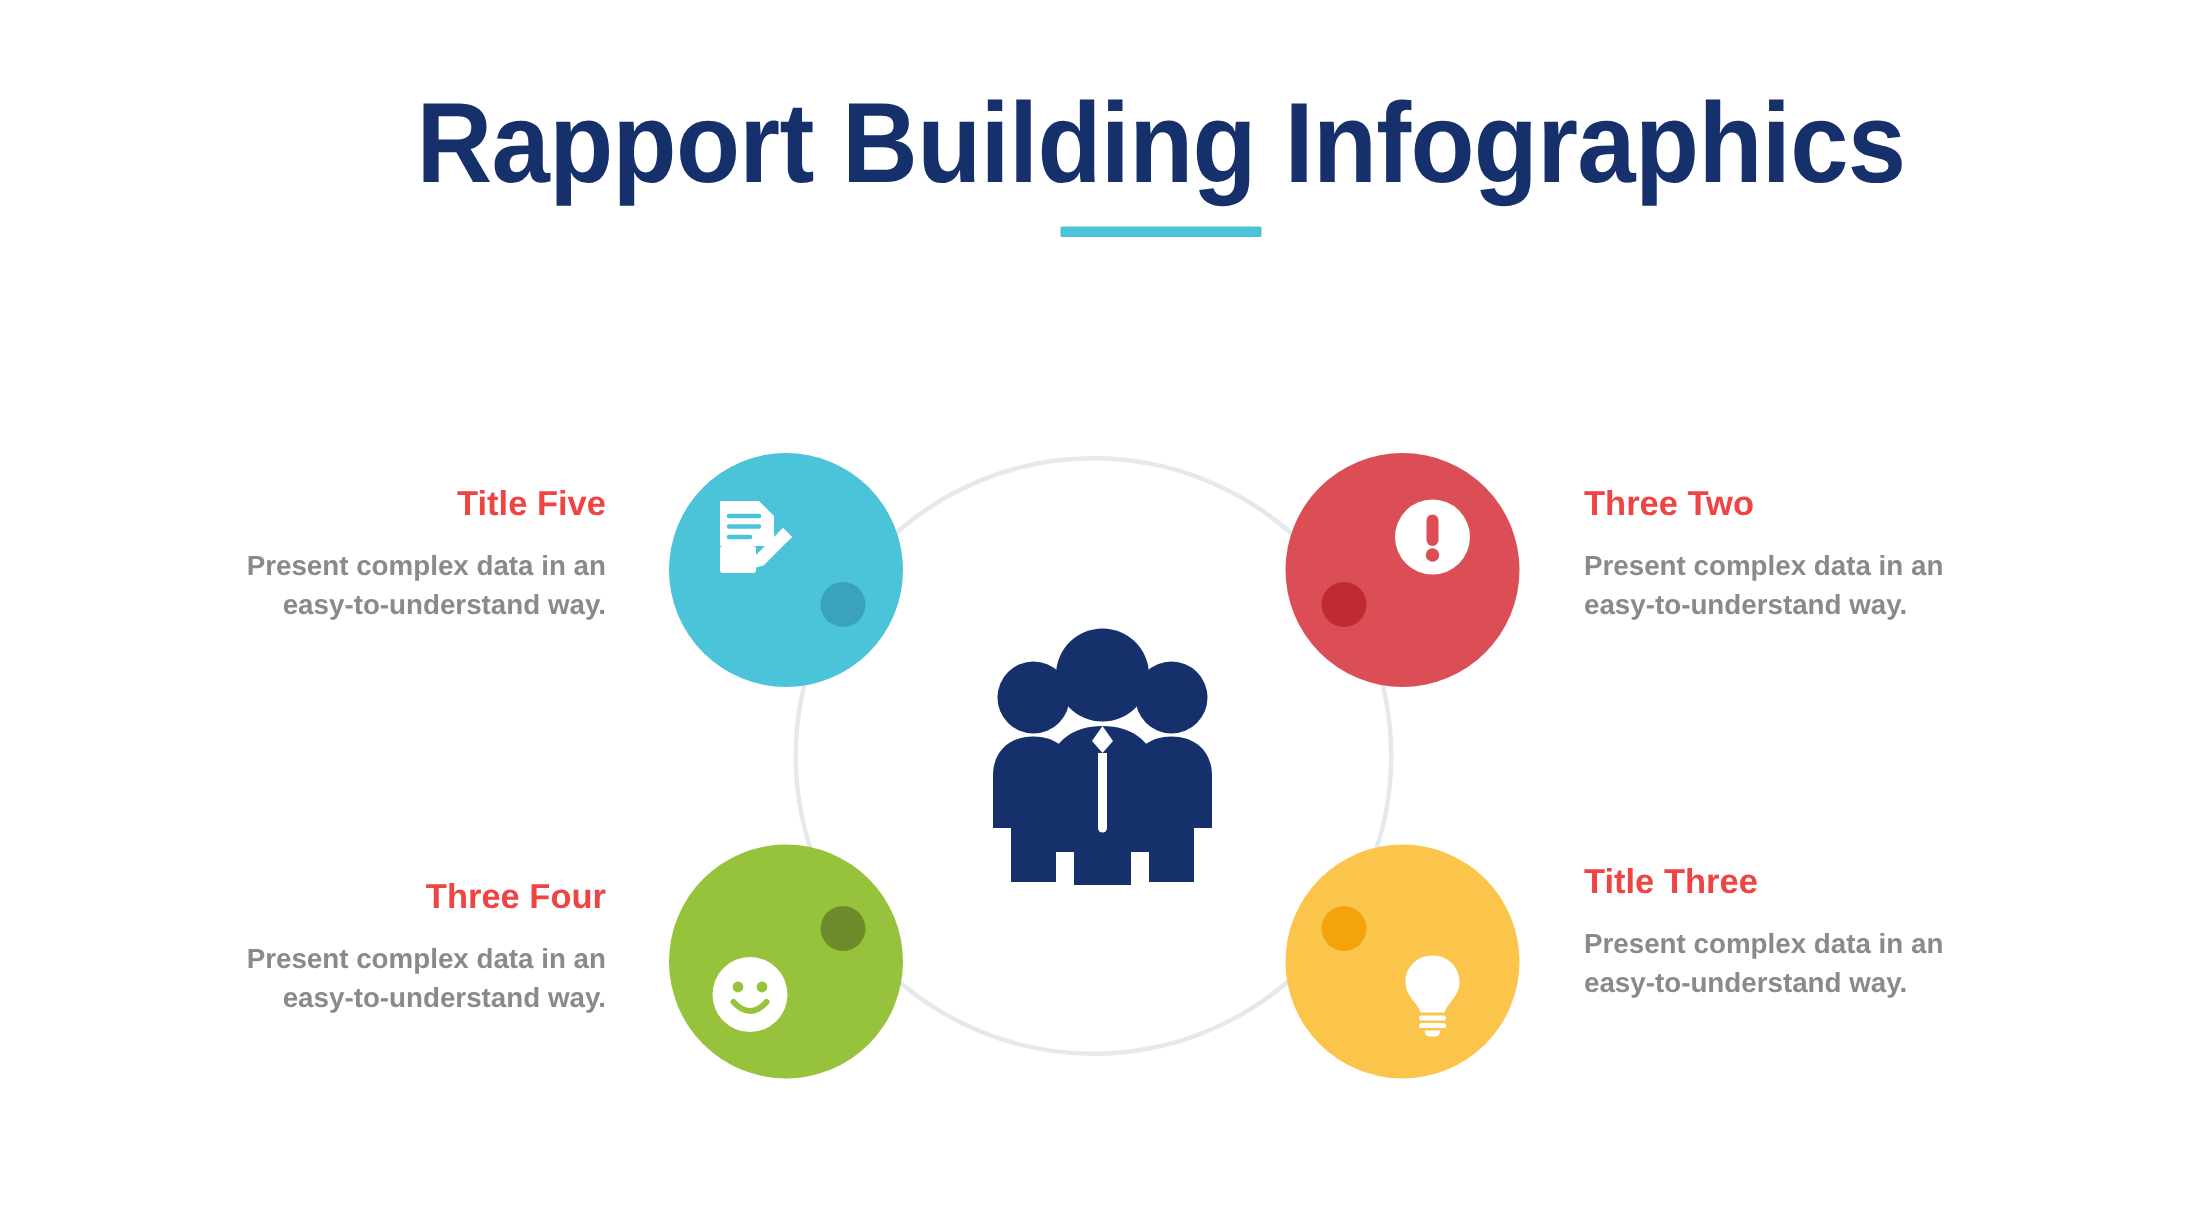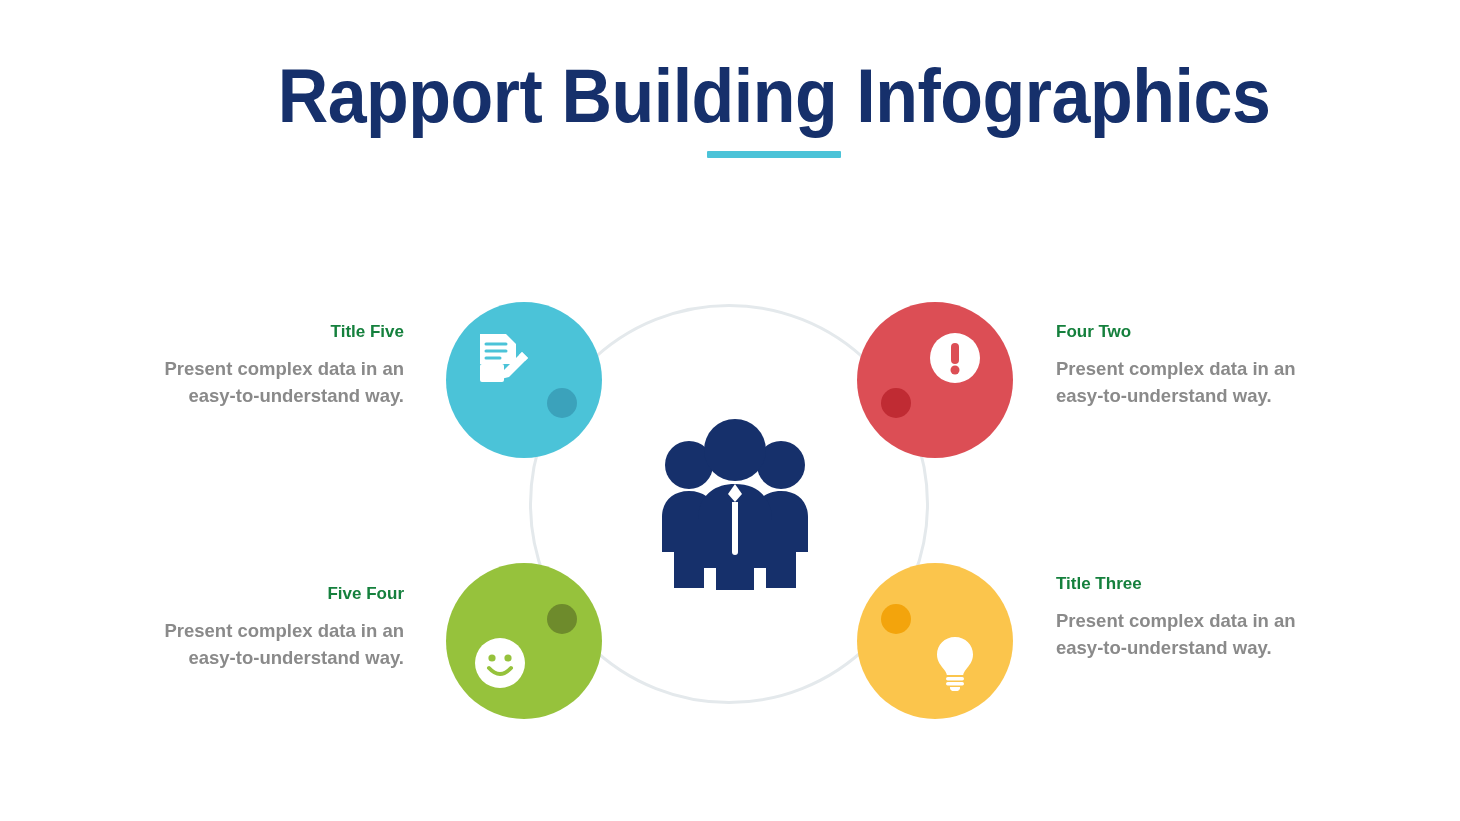--- a/index.html
+++ b/index.html
@@ -73,23 +73,23 @@
 
   .center-icon{
     position:absolute;
     left:655px;top:418px;
     width:160px;height:172px;
   }
 
   
   .block{position:absolute;width:266px;}
   .block .h{
-    font-size:17px;
+    font-size:23px;
     font-weight:700;
-    color:#15803d;
+    color:#ef4444;
     line-height:1.2;
     margin-bottom:14px;
   }
   .block .p{
     font-size:18.5px;
     color:#8a8a8a;
     line-height:1.45;
     font-weight:700;
   }
   .block.right-align{text-align:right;}
@@ -188,26 +188,26 @@
     </div>
     <div class="dot dot-br"></div>
   </div>
 
   <div class="block right-align block-five">
     <div class="h">Title Five</div>
     <div class="p">Present complex data in an easy-to-understand way.</div>
   </div>
 
   <div class="block left-align block-two">
-    <div class="h">Four Two</div>
+    <div class="h">Three Two</div>
     <div class="p">Present complex data in an easy-to-understand way.</div>
   </div>
 
   <div class="block right-align block-four">
-    <div class="h">Five Four</div>
+    <div class="h">Three Four</div>
     <div class="p">Present complex data in an easy-to-understand way.</div>
   </div>
 
   <div class="block left-align block-three">
     <div class="h">Title Three</div>
     <div class="p">Present complex data in an easy-to-understand way.</div>
   </div>
 
 </div>
 

